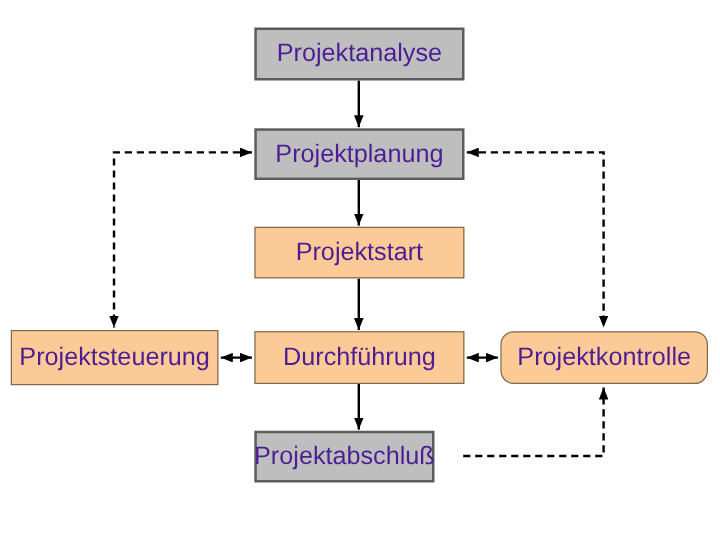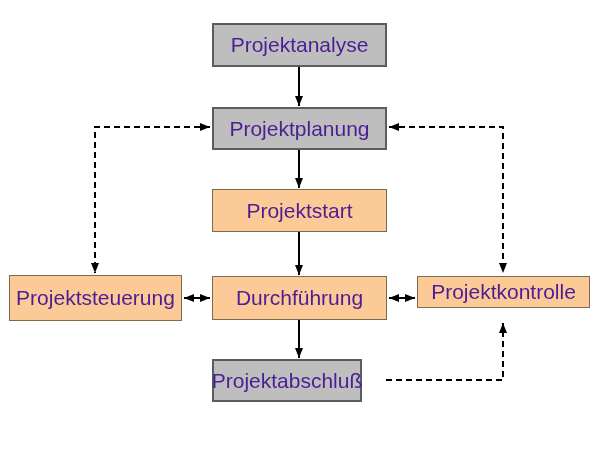--- a/index.html
+++ b/index.html
@@ -90,21 +90,21 @@
   </div>
 
   <div class="node orange" style="left:212px; top:189px; width:175px; height:43px;">
     <span>Projektstart</span>
   </div>
 
   <div class="node orange" style="left:9px; top:275px; width:173px; height:46px;">
     <span>Projektsteuerung</span>
   </div>
 
-  <div class="node orange" style="left:417px; top:276px; width:173px; height:32px;">
+  <div class="node orange" style="left:417px; top:276px; width:173px; height:44px;border-radius:11px;">
     <span>Projektkontrolle</span>
   </div>
 
   <div class="node gray" style="left:212px; top:359px; width:150px; height:43px;">
     <span>Projektabschluß</span>
   </div>
 
 </div>
 
 </body></html>

